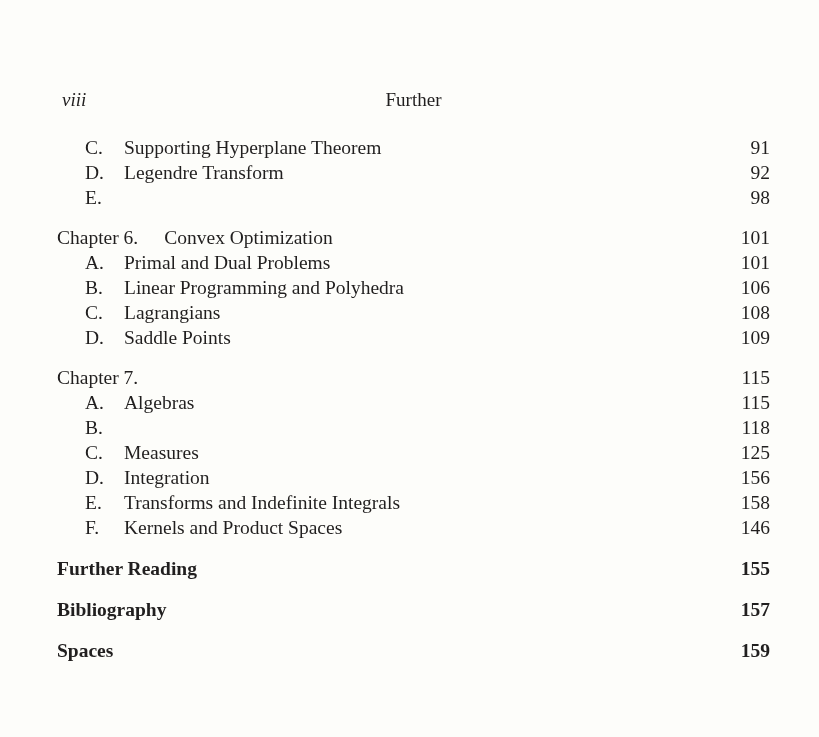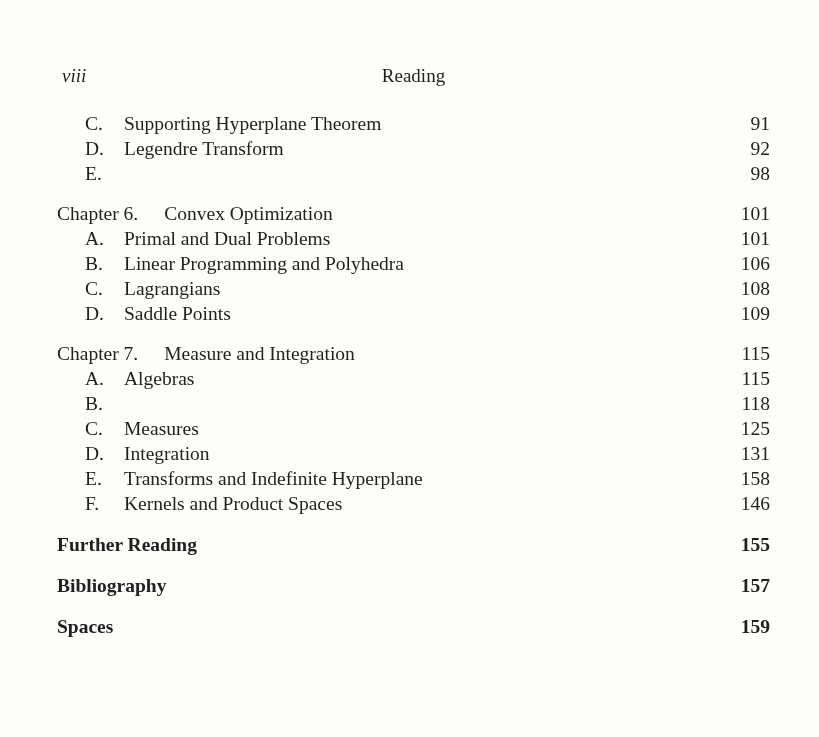--- a/index.html
+++ b/index.html
@@ -7,21 +7,21 @@
   body {
     background: #fdfdfa;
     font-family: "Liberation Serif", serif;
     color: #211f1f;
     overflow: hidden;
   }
   .page {
     position: relative;
     width: 819px;
     height: 737px;
-    padding: 63px 49px 0 57px;
+    padding: 87px 49px 0 57px;
   }
   .header {
     position: relative;
     height: 25px;
     font-size: 19px;
     line-height: 25px;
   }
   .folio {
     position: absolute;
     left: 5px;
@@ -49,21 +49,21 @@
   .page-num { flex: 0 0 auto; min-width: 36px; text-align: right; }
   .back-matter-row { margin-top: 16px; font-weight: bold; }
 </style>
 </head>
 <body>
 
 <div class="page">
 
   <div class="header">
     <span class="folio">viii</span>
-    <span class="header-title">Reading</span>
+    <span class="header-title">Further</span>
   </div>
 
   <div class="toc">
 
     <div class="toc-group first">
       <div class="row entry-row">
         <span class="entry-label">C.</span>
         <span class="entry-title">Supporting Hyperplane Theorem</span>
         <span class="spacer"></span>
         <span class="page-num">91</span>
@@ -110,21 +110,20 @@
         <span class="entry-label">D.</span>
         <span class="entry-title">Saddle Points</span>
         <span class="spacer"></span>
         <span class="page-num">109</span>
       </div>
     </div>
 
     <div class="toc-group">
       <div class="row heading-row">
         <span class="chapter-label">Chapter 7.</span>
-        <span class="chapter-title">Measure and Integration</span>
         <span class="spacer"></span>
         <span class="page-num">115</span>
       </div>
       <div class="row entry-row">
         <span class="entry-label">A.</span>
         <span class="entry-title">Algebras</span>
         <span class="spacer"></span>
         <span class="page-num">115</span>
       </div>
       <div class="row entry-row">
@@ -135,25 +134,25 @@
       <div class="row entry-row">
         <span class="entry-label">C.</span>
         <span class="entry-title">Measures</span>
         <span class="spacer"></span>
         <span class="page-num">125</span>
       </div>
       <div class="row entry-row">
         <span class="entry-label">D.</span>
         <span class="entry-title">Integration</span>
         <span class="spacer"></span>
-        <span class="page-num">131</span>
+        <span class="page-num">156</span>
       </div>
       <div class="row entry-row">
         <span class="entry-label">E.</span>
-        <span class="entry-title">Transforms and Indefinite Hyperplane</span>
+        <span class="entry-title">Transforms and Indefinite Integrals</span>
         <span class="spacer"></span>
         <span class="page-num">158</span>
       </div>
       <div class="row entry-row">
         <span class="entry-label">F.</span>
         <span class="entry-title">Kernels and Product Spaces</span>
         <span class="spacer"></span>
         <span class="page-num">146</span>
       </div>
     </div>

